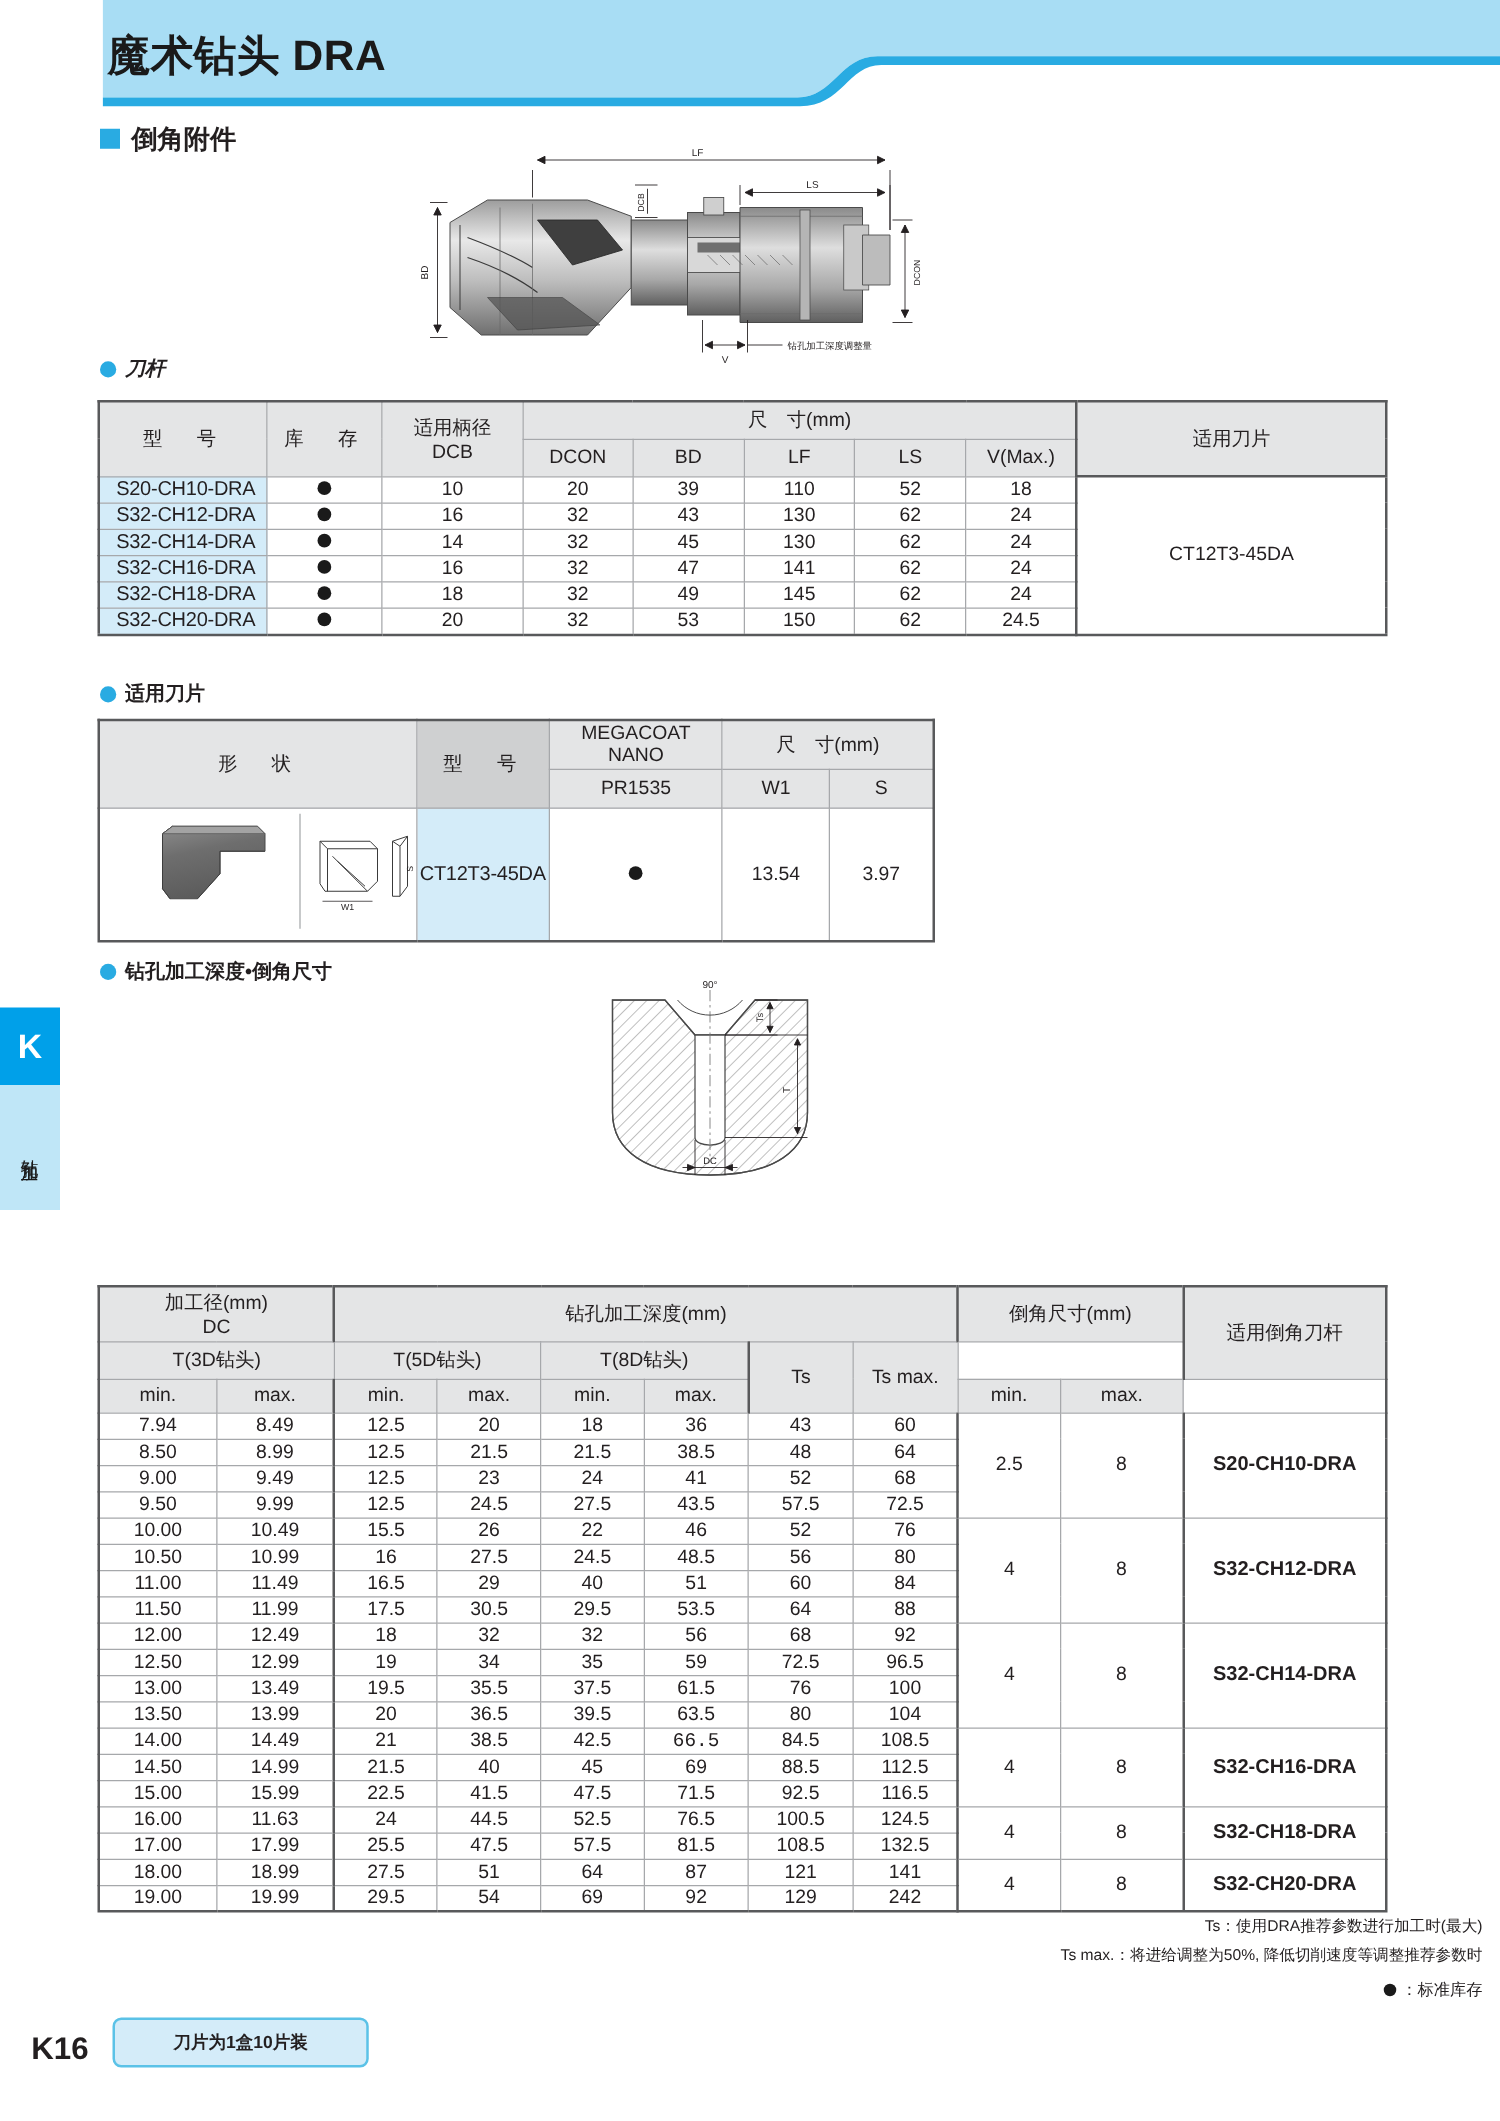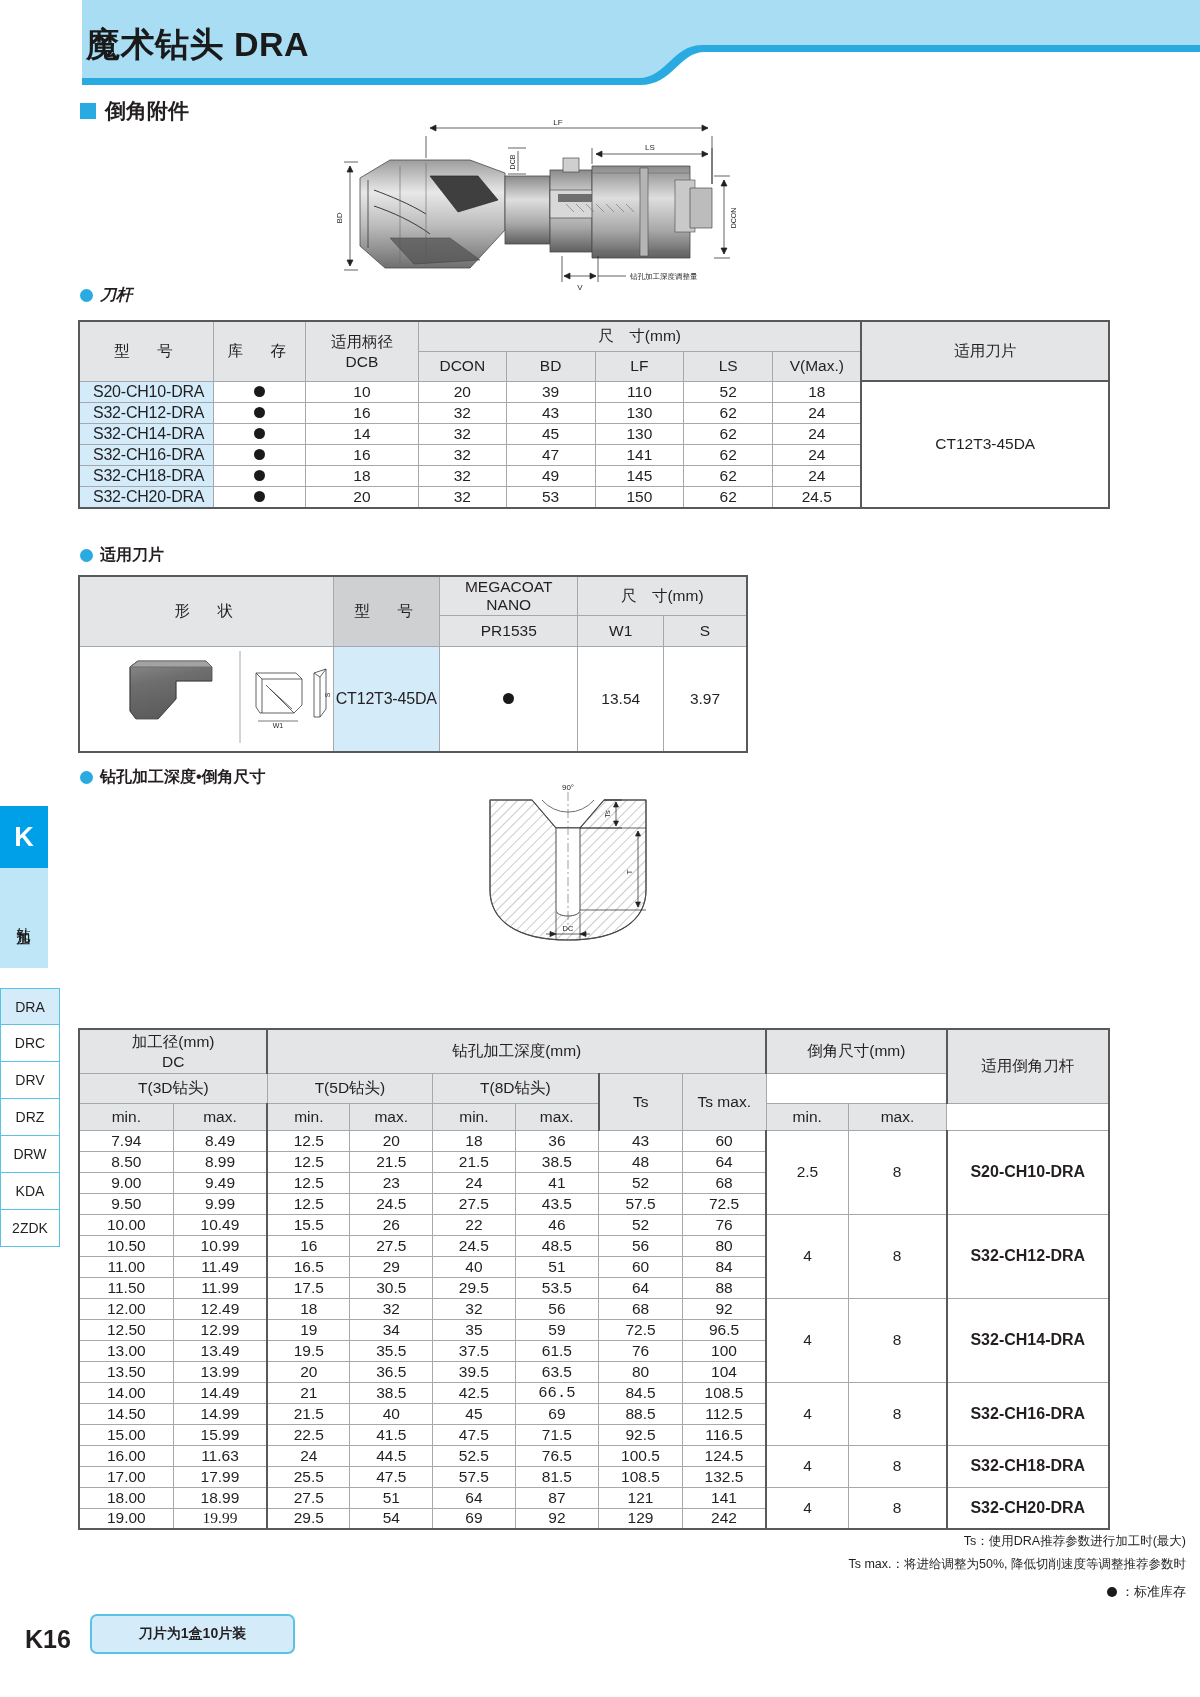--- a/index.html
+++ b/index.html
@@ -661,21 +661,21 @@
         <td class="num" style="border-top:1.6px solid #58595b;">64</td>
         <td class="num" style="border-top:1.6px solid #58595b;text-align:center;">87</td>
         <td class="num" style="border-top:1.6px solid #58595b;">121</td>
         <td class="num" style="border-top:1.6px solid #58595b;">141</td>
         <td class="num" rowspan="2" style="border-left:2px solid #58595b;border-bottom:2px solid #58595b;border-top:1.6px solid #58595b;">4</td>
         <td class="num" rowspan="2" style="border-bottom:2px solid #58595b;border-top:1.6px solid #58595b;">8</td>
         <td rowspan="2" style="border-left:2px solid #58595b;font-weight:bold;font-size:16px;border-bottom:2px solid #58595b;border-top:1.6px solid #58595b;">S32-CH20-DRA</td>
       </tr>
       <tr>
         <td class="num" style="border-bottom:2px solid #58595b;">19.00</td>
-        <td class="num" style="border-bottom:2px solid #58595b;font-family:Liberation Serif, serif;">19.99</td>
+        <td class="num" style="border-bottom:2px solid #58595b;">19.99</td>
         <td class="num" style="border-left:2px solid #58595b;border-bottom:2px solid #58595b;">29.5</td>
         <td class="num" style="border-bottom:2px solid #58595b;">54</td>
         <td class="num" style="border-bottom:2px solid #58595b;">69</td>
         <td class="num" style="border-bottom:2px solid #58595b;">92</td>
         <td class="num" style="border-bottom:2px solid #58595b;">129</td>
         <td class="num" style="border-bottom:2px solid #58595b;">242</td>
       </tr>
     </tbody>
 </table>
 
@@ -684,25 +684,16 @@
 <div id="stock-note">
   <span class="d"></span>
     <span>：标准库存</span>
 </div>
 
 <div id="sidebar">
   <div id="sb-k">K</div>
   <div id="sb-cat">
       <span>钻孔加工</span>
     </div>
-  <div id="sb-tabs" style="margin-top:20px;">
-      <div class="sb-tab first active">DRA</div>
-      <div class="sb-tab">DRC</div>
-      <div class="sb-tab">DRV</div>
-      <div class="sb-tab">DRZ</div>
-      <div class="sb-tab">DRW</div>
-      <div class="sb-tab">KDA</div>
-      <div class="sb-tab">2ZDK</div>
-    </div>
 </div>
 
 <div id="page-num">K16</div>
 <div id="box-note">刀片为1盒10片装</div>
 
 </body></html>

